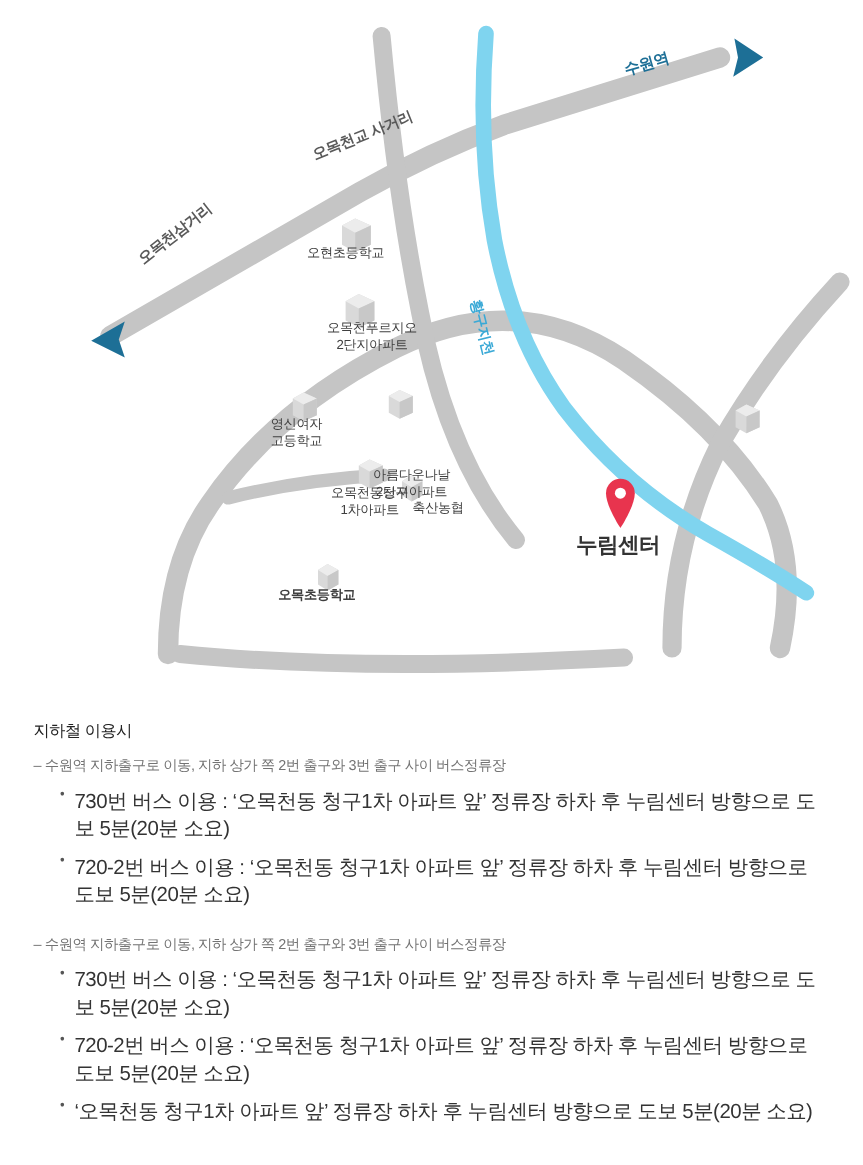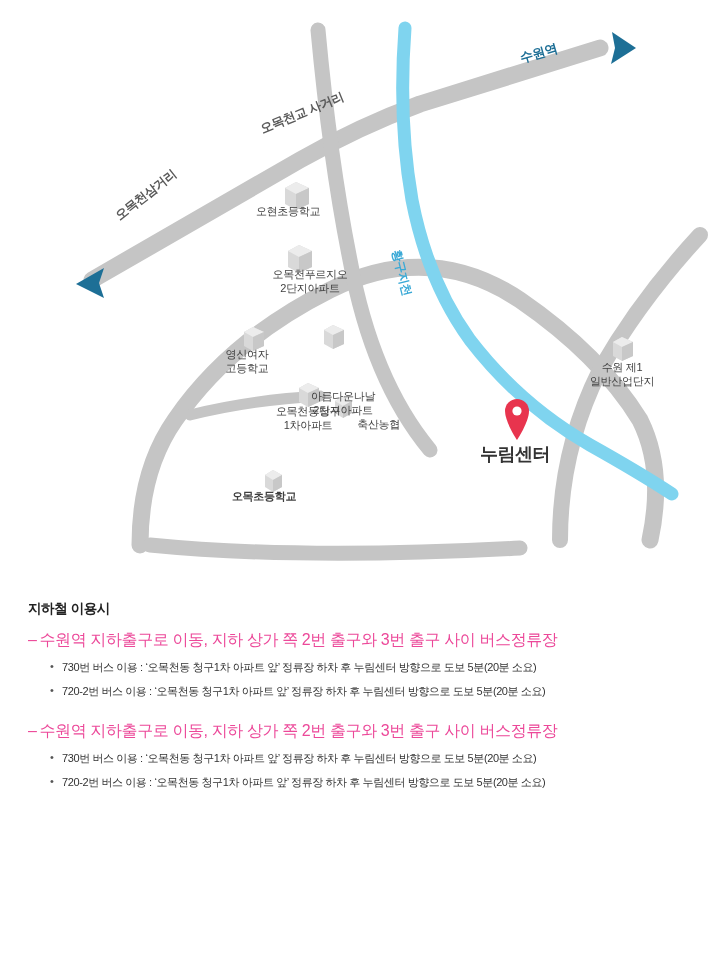--- a/index.html
+++ b/index.html
@@ -66,40 +66,40 @@
     letter-spacing: -0.5px;
   }
   
   .info {
     padding: 0 0 0 28px;
     width: 680px;
     box-sizing: border-box;
   }
   .sec-title {
     font-size: 13.5px;
-    font-weight: bold;
+    font-weight: normal;
     color: #222222;
     margin: 0 0 12px 0;
     letter-spacing: -0.4px;
   }
   .sec-block { margin-bottom: 22px; }
   .dash-line {
-    font-size: 16px;
-    color: #ec4899;
+    font-size: 12px;
+    color: #737373;
     margin: 0 0 9px 0;
     letter-spacing: -0.4px;
   }
   .dash-line .lead { margin-right: 3px; }
   .bullet-list {
     margin: 0 0 0 22px;
     padding: 0;
     list-style: none;
   }
   .bullet-list li {
-    font-size: 11px;
+    font-size: 17px;
     color: #333333;
     margin-bottom: 9px;
     letter-spacing: -0.4px;
     position: relative;
     padding-left: 12px;
   }
   .bullet-list li::before {
     content: "\2022";
     position: absolute;
     left: 0;
@@ -194,23 +194,21 @@
 
   <div class="maplabel" style="left:228px; top:205px; width:120px;">오현초등학교</div>
   <div class="maplabel" style="left:235px; top:268px; width:150px;">오목천푸르지오
 2단지아파트</div>
   <div class="maplabel" style="left:202px; top:348px; width:90px;">영신여자
 고등학교</div>
   <div class="maplabel" style="left:288px; top:348px; width:110px;margin-top:42px;">아름다운나날
 2단지아파트</div>
   <div class="maplabel" style="left:248px; top:405px; width:120px;">오목천동청구
 1차아파트</div>
-  <div class="maplabel" style="left:330px; top:418px; width:70px;text-align:right;">축산농협</div>
-  <div class="maplabel" style="left:562px; top:361px; width:120px;">수원 제1
-일반산업단지</div>
+  <div class="maplabel" style="left:330px; top:418px; width:70px;">축산농협</div>
   <div class="maplabel" style="left:204px; top:490px; width:120px;font-weight:bold;">오목초등학교</div>
 
   <div class="poi-label" style="left:480px; top:442px;">누림센터</div>
 </div>
 
 <div class="info">
 
   <div class="sec-block">
     <div class="sec-title">지하철 이용시</div>
     <div class="dash-line">
@@ -223,15 +221,18 @@
   </div>
 
   <div class="sec-block">
     <div class="dash-line">
       <span class="lead">–</span><span>수원역 지하출구로 이동, 지하 상가 쪽 2번 출구와 3번 출구 사이 버스정류장</span>
     </div>
     <ul class="bullet-list">
       <li>730번 버스 이용 : ‘오목천동 청구1차 아파트 앞’ 정류장 하차 후 누림센터 방향으로 도보 5분(20분 소요)</li>
       <li>720-2번 버스 이용 : ‘오목천동 청구1차 아파트 앞’ 정류장 하차 후 누림센터 방향으로 도보 5분(20분 소요)</li>
     </ul>
+    <ul class="bullet-list">
+      <li>‘오목천동 청구1차 아파트 앞’ 정류장 하차 후 누림센터 방향으로 도보 5분(20분 소요)</li>
+    </ul>
   </div>
 
 </div>
 
 </body></html>

